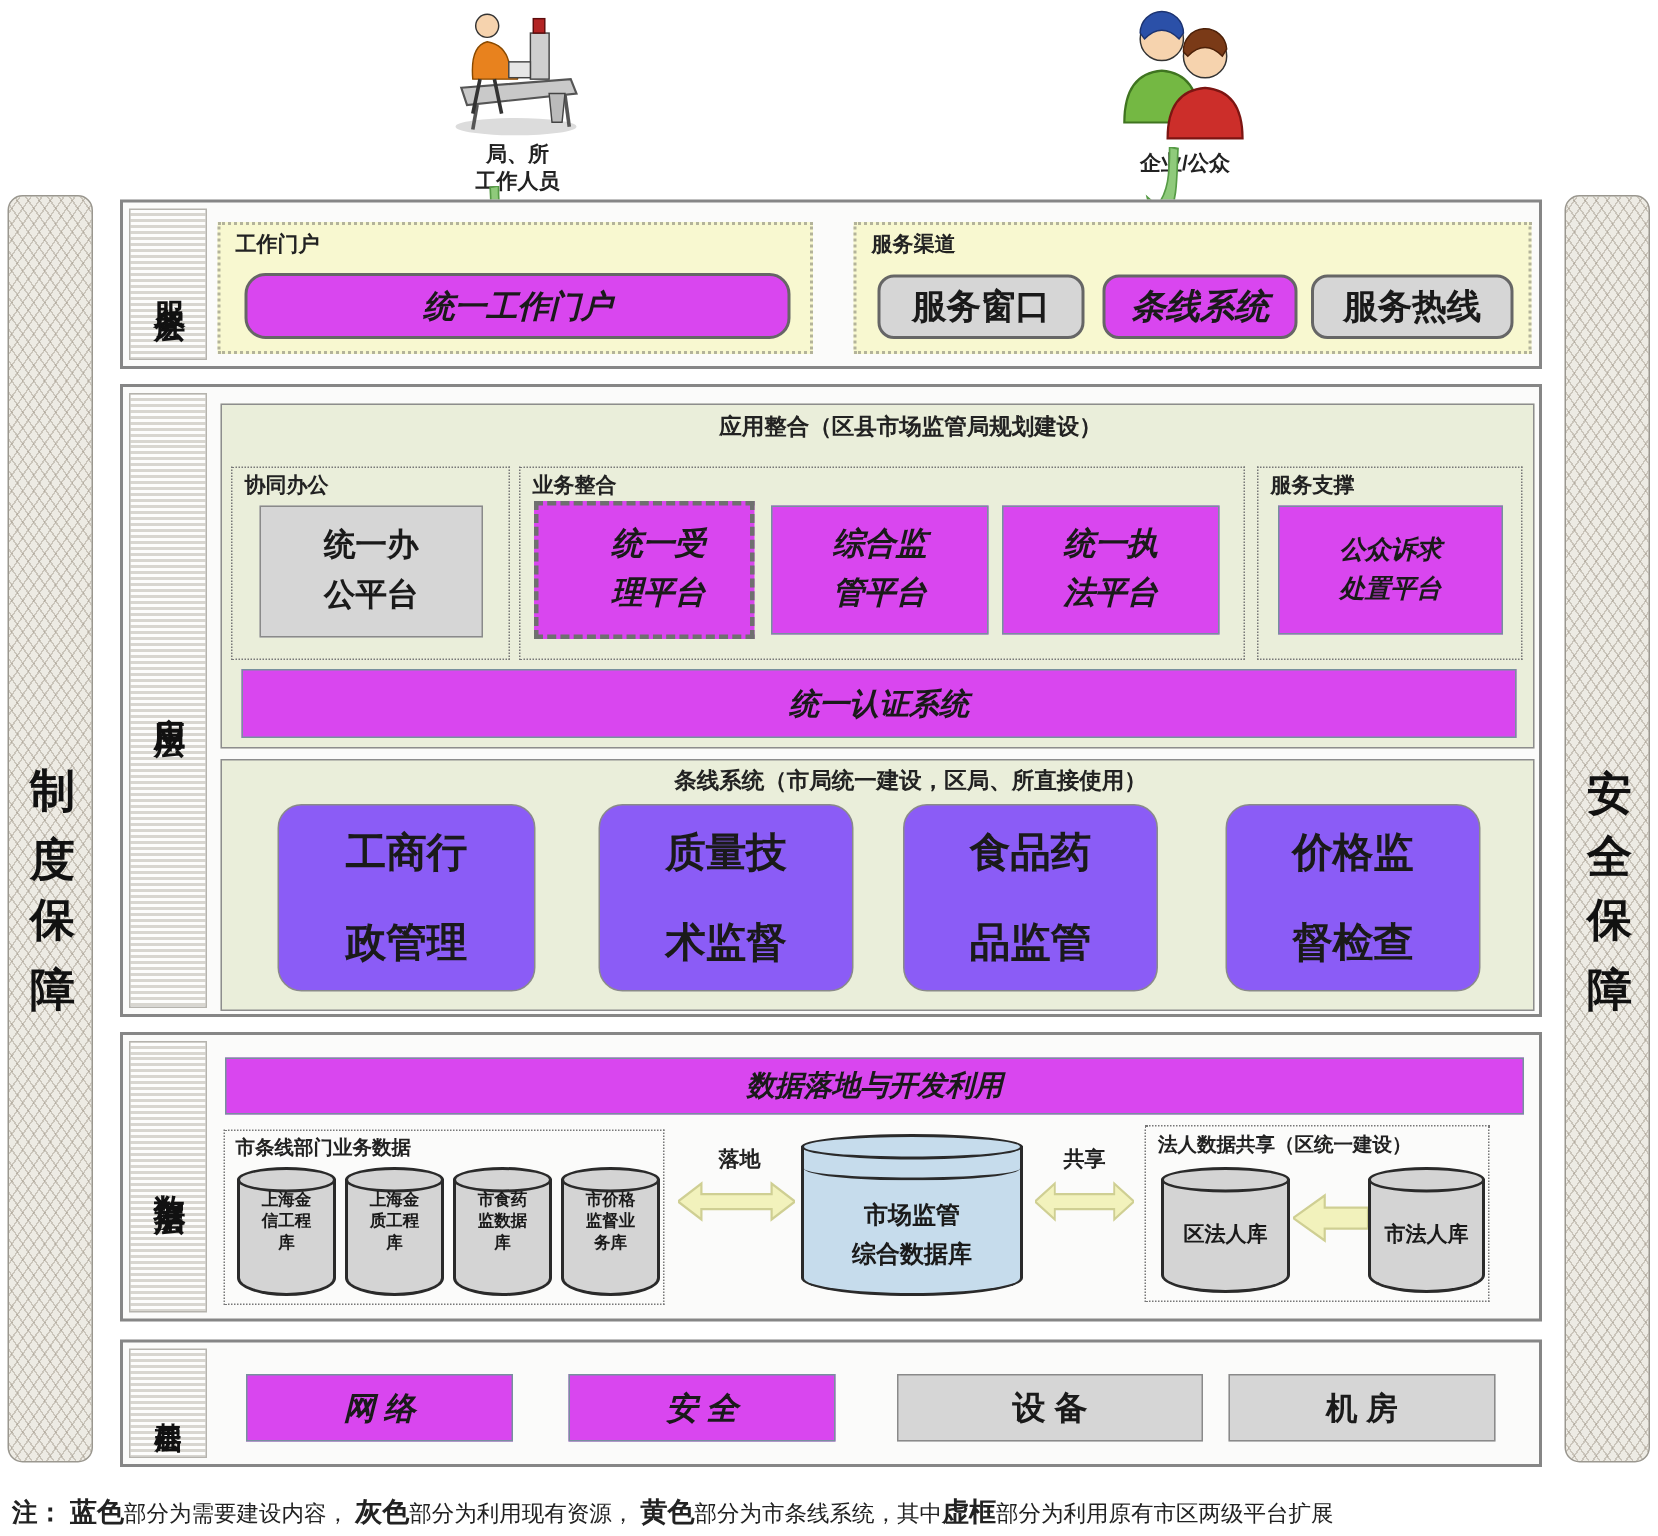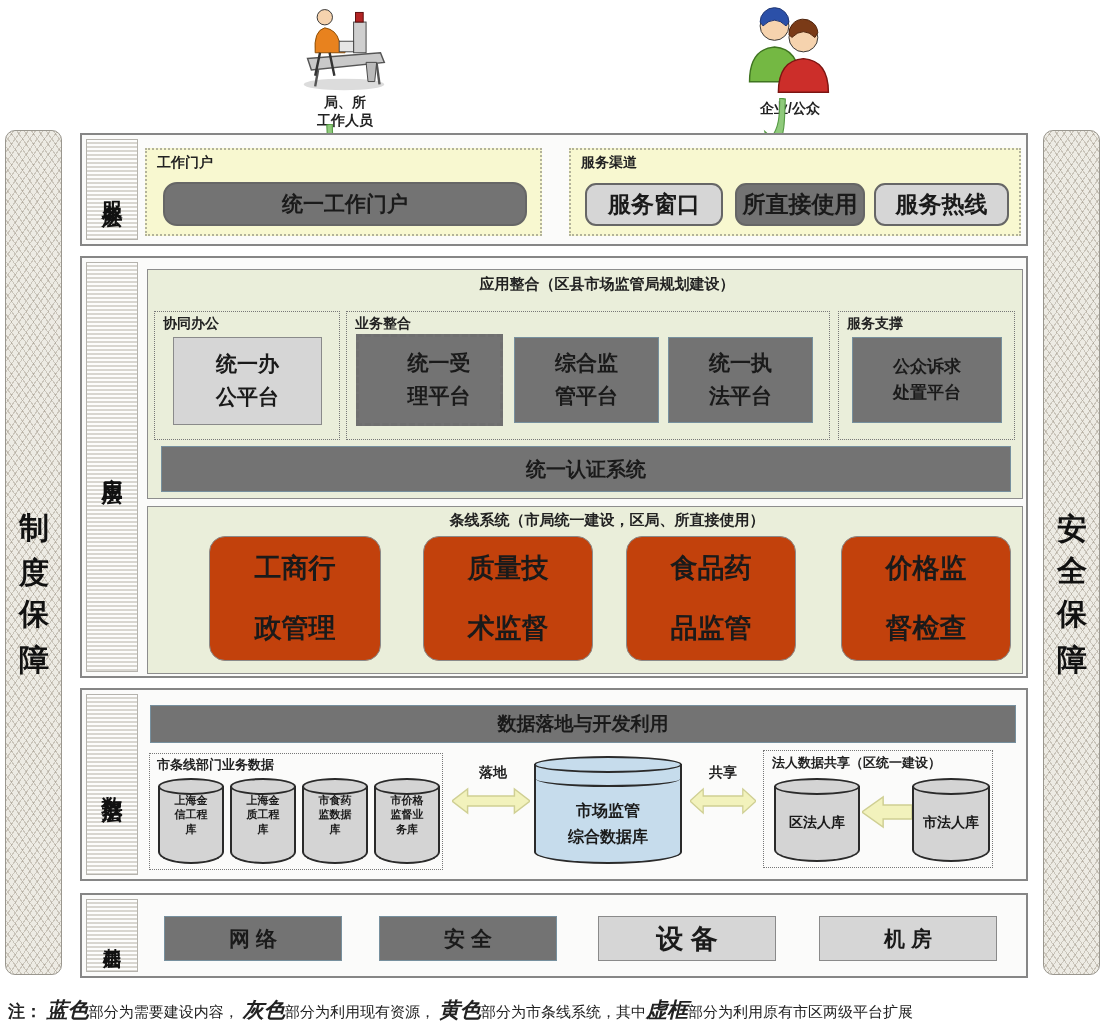--- a/index.html
+++ b/index.html
@@ -28,44 +28,44 @@
   .pillar .vtext { font-size:30px; font-weight:600; letter-spacing:44px; transform:translateY(22px); color:#111; }
 
   
   .yellow-panel { background:#f8f8d0; border:2px dotted #b3b39a; }
   .green-panel  { background:#eaeeda; border:1px solid #8d8d8d; }
   .dotted-box   { border:1.6px dotted #777; }
   .panel-label  { position:absolute; font-size:14px; font-weight:bold; color:#222; }
   .panel-title  { position:absolute; left:0; right:0; text-align:center; font-size:15px; font-weight:bold; color:#222;padding-left:44px; }
 
   .center { display:flex; align-items:center; justify-content:center; text-align:center; white-space:pre-line; }
-  .blue  { background:#737373; border:1.6px solid #77909e; }
+  .blue  { background:#d946ef; border:1.6px solid #77909e;font-style:italic; }
   .gray  { background:#d6d6d6; border:1.6px solid #8a8a8a; }
-  .orange{ background:#c2410c; border:1.6px solid #8a8a8a; border-radius:16px;margin-left:24px; }
+  .orange{ background:#8b5cf6; border:1.6px solid #8a8a8a; border-radius:16px; }
 
   .pill  { border-radius:11px; border-width:2px; border-color:#666; font-size:23px; font-weight:bold; }
   .platform { font-size:21px; line-height:1.55; font-weight:bold; }
   .dashed { border:3.5px dashed #6f6f6f !important;padding-left:19px; }
 
   
   .cyl { position:absolute; --cbg:#d4d4d4; }
   .cyl::before { content:""; position:absolute; left:0; right:0; top:8px; bottom:0; background:var(--cbg);
                  border:2px solid #2a2a2a; border-top:none; border-radius:0 0 50% 50% / 0 0 12px 12px; box-sizing:border-box; }
   .cyl-top { position:absolute; left:0; right:0; top:0; height:17px; background:var(--cbg);
              border:2px solid #2a2a2a; border-radius:50%; box-sizing:border-box; }
   .cyl-label { position:absolute; left:0; right:0; text-align:center; white-space:pre-line; font-weight:bold; }
 
   .arrow-label { position:absolute; font-size:14px; font-weight:bold; text-align:center; color:#222; }
 
   .actor-label { position:absolute; text-align:center; font-size:14px; font-weight:bold; color:#222; line-height:1.25; white-space:pre-line; }
 
   
   #note { position:absolute; left:8px; top:996px; width:1095px; font-size:15px; color:#222; white-space:nowrap; }
   #note .nb { font-weight:bold; font-size:17px; }
-  #note .nc { font-weight:bold; font-size:21px;font-style:italic; }
+  #note .nc { font-weight:bold; font-size:18px; }
 </style>
 </head>
 <body>
 
 <div id="canvas">
 
   <div class="abs" style="left:296px;top:2px;width:96px;height:90px;">
     <svg width="96" height="90" viewBox="0 0 100 92">
       <ellipse cx="50" cy="85" rx="42" ry="6" fill="#dcdcdc"></ellipse>
       <polygon points="12,58 88,52 92,62 16,70" fill="#c9c9c9" stroke="#555" stroke-width="1.5"></polygon>
@@ -118,21 +118,21 @@
     </div>
 
     <div class="abs yellow-panel" style="left:63px;top:13px;width:397px;height:88px;">
       <div class="panel-label" style="left:10px;top:4px;">工作门户</div>
       <div class="abs blue center pill" style="left:16px;top:32px;width:364px;height:44px;border-radius:14px;font-size:21px;">统一工作门户</div>
     </div>
 
     <div class="abs yellow-panel" style="left:487px;top:13px;width:452px;height:88px;">
       <div class="panel-label" style="left:10px;top:4px;">服务渠道</div>
       <div class="abs gray center pill" style="left:14px;top:33px;width:138px;height:43px;">服务窗口</div>
-      <div class="abs blue center pill" style="left:164px;top:33px;width:130px;height:43px;">所直接使用</div>
+      <div class="abs blue center pill" style="left:164px;top:33px;width:130px;height:43px;">条线系统</div>
       <div class="abs gray center pill" style="left:303px;top:33px;width:135px;height:43px;">服务热线</div>
     </div>
   </div>
 
   <div class="band" style="top:256px;height:422px;">
     <div class="tab">
       <span class="vtext">应用层</span>
     </div>
 
     <div class="abs green-panel" style="left:65px;top:11px;width:876px;height:230px;">
@@ -249,21 +249,21 @@
       </div>
     </div>
   </div>
 
   <div class="band" style="top:893px;height:85px;">
     <div class="tab">
       <span class="vtext" style="font-size:18px;letter-spacing:2px;">基础层</span>
     </div>
     <div class="abs blue center" style="left:297px;top:21px;width:178px;height:45px;font-size:21px;font-weight:bold;">安  全</div>
     <div class="abs blue center" style="left:82px;top:21px;width:178px;height:45px;font-size:21px;font-weight:bold;">网  络</div>
-    <div class="abs gray center" style="left:516px;top:21px;width:178px;height:45px;font-size:27px;font-weight:bold;">设  备</div>
+    <div class="abs gray center" style="left:516px;top:21px;width:204px;height:45px;font-size:22px;font-weight:bold;">设  备</div>
     <div class="abs gray center" style="left:737px;top:21px;width:178px;height:45px;font-size:21px;font-weight:bold;">机 房</div>
   </div>
 
   <div id="note">
     <span class="nb">注： </span><span class="nc">蓝色</span><span>部分为需要建设内容， </span><span class="nc">灰色</span><span>部分为利用现有资源， </span><span class="nc">黄色</span><span>部分为市条线系统，其中</span><span class="nc">虚框</span><span>部分为利用原有市区两级平台扩展</span>
   </div>
 
 </div>
 
 </body></html>

